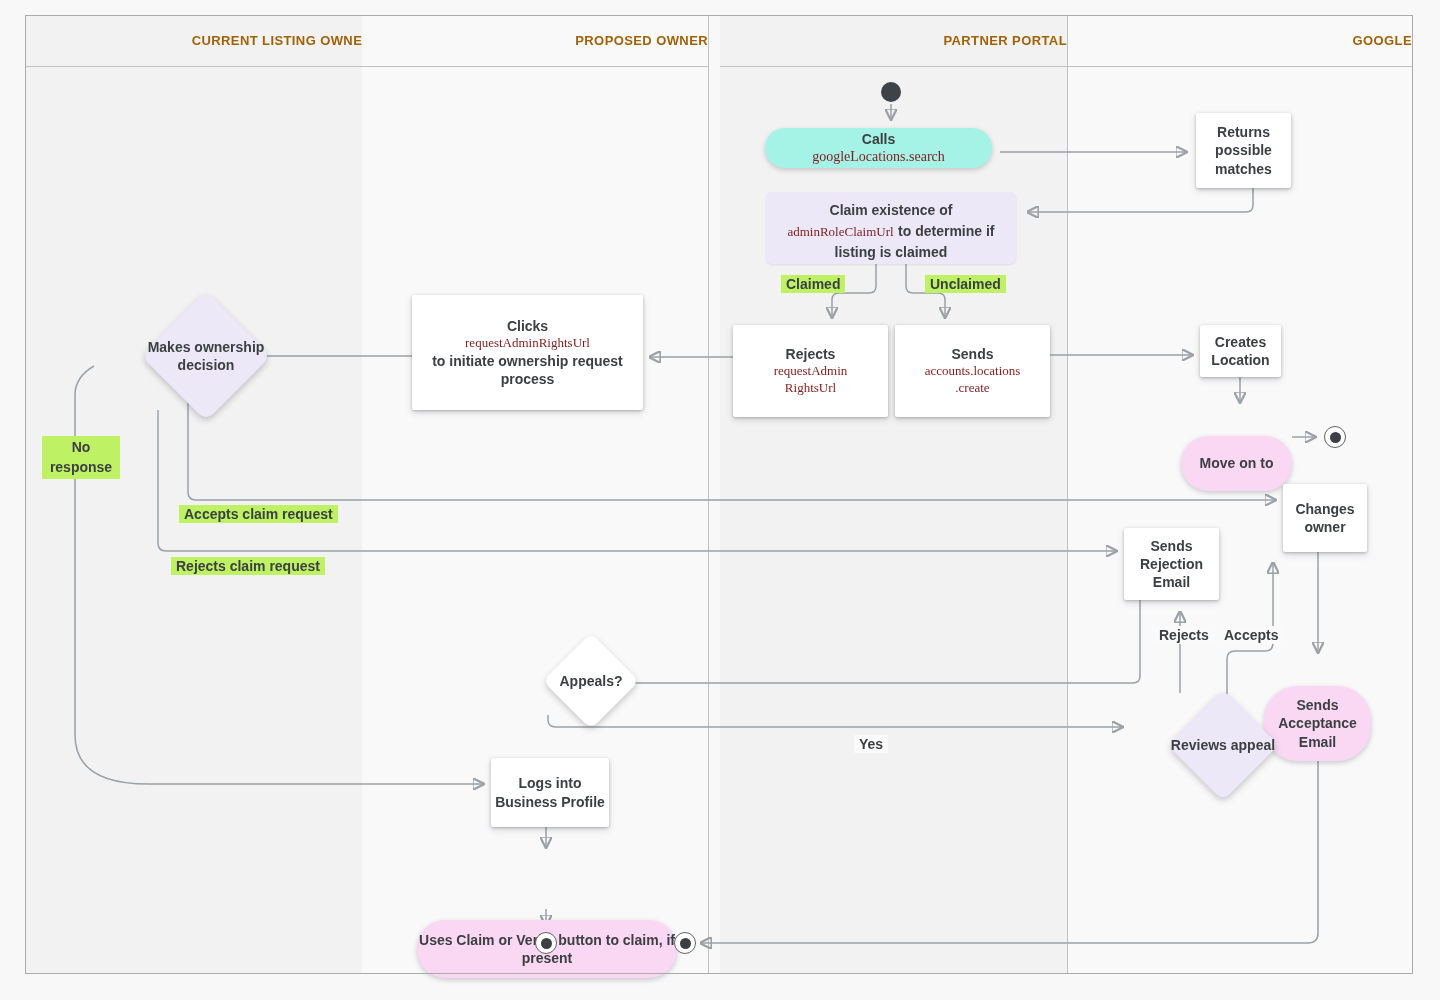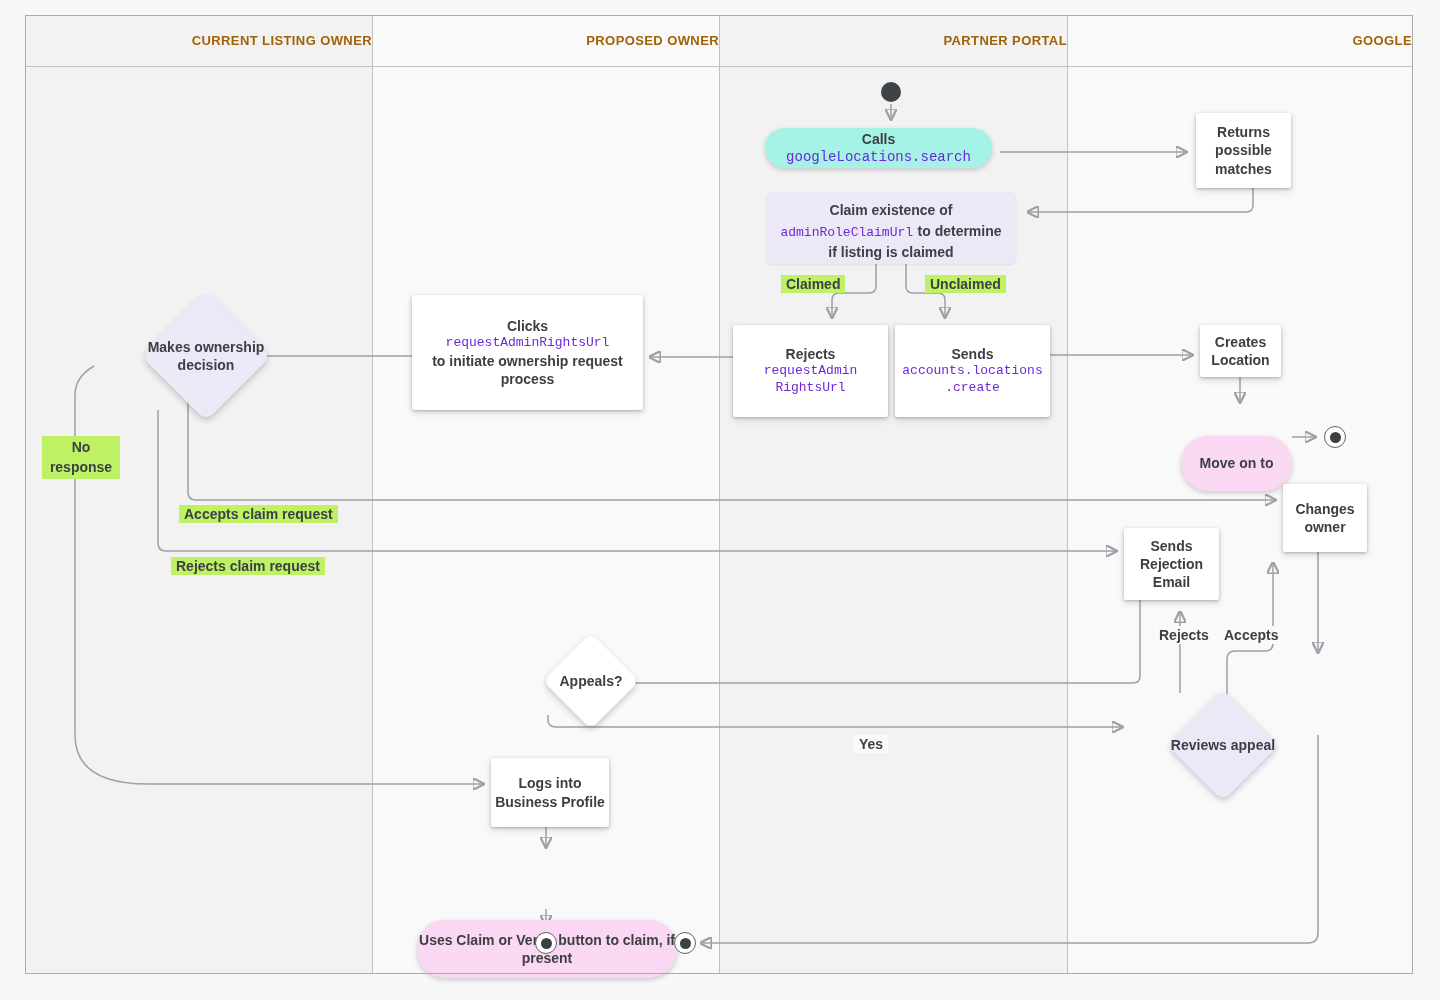--- a/index.html
+++ b/index.html
@@ -20,21 +20,21 @@
     font-size:13px;font-weight:700;letter-spacing:.4px;color:#a16207;}
   .frame{position:absolute;left:25px;top:15px;width:1388px;height:959px;
     box-sizing:border-box;border:1.5px solid #a9abad;pointer-events:none;z-index:5;}
   
   svg.edges{position:absolute;left:0;top:0;z-index:2;}
   svg.edges path{fill:none;stroke:var(--line);stroke-width:1.5;}
   
   .node{position:absolute;z-index:3;box-sizing:border-box;display:flex;flex-direction:column;
     align-items:center;justify-content:center;text-align:center;line-height:1.3;}
   .t-bold{font-weight:700;font-size:14px;color:var(--text);}
-  .t-code{font-family:Liberation Mono, monospace;font-size:13px;color:#6d28d9;white-space:pre-line;}
+  .t-code{font-family:Liberation Serif, serif;font-size:13px;color:#7f1d1d;white-space:pre-line;}
   .box{background:#fff;border-radius:2px;
     box-shadow:0 1px 3px rgba(60,64,67,.32),0 3px 7px rgba(60,64,67,.16);}
   .soft{background:var(--lavender);border-radius:6px;box-shadow:0 1px 2px rgba(60,64,67,.12);}
   .pill{border-radius:28px;box-shadow:0 2px 5px rgba(60,64,67,.25);}
   .teal{background:var(--teal);}
   .pinkbg{background:var(--pink);margin-top:26px;}
   
   .diamond{position:absolute;z-index:3;margin-left:43px;}
   .diamond .shape{position:absolute;left:50%;top:50%;transform:translate(-50%,-50%) rotate(45deg);
     box-shadow:2px 2px 6px rgba(60,64,67,.28);}
@@ -47,21 +47,21 @@
   .end-node{position:absolute;width:22px;height:22px;border-radius:50%;background:#fff;
     border:1.5px solid #606468;box-sizing:border-box;z-index:3;
     display:flex;align-items:center;justify-content:center;}
   .end-node::after{content:"";width:11px;height:11px;border-radius:50%;background:#3c4043;}
   
   .elabel{position:absolute;z-index:4;font-weight:700;font-size:14px;color:var(--text);
     padding:1px 5px;white-space:nowrap;background:#bef264;}
   .elabel.onlight{background:#fafafa;}
   .elabel.wrap{white-space:normal;text-align:center;line-height:1.45;}
   
-  #lane-1{left:25px;width:348px;} #lane-2{left:373px;width:347px;}
+  #lane-1{left:25px;width:348px;} #lane-2{left:362px;width:347px;}
   #lane-3{left:720px;width:348px;} #lane-4{left:1068px;width:345px;}
   #n-start{left:881px;top:82px;}
   #n-calls{left:765px;top:128px;width:227px;height:40px;}
   #n-returns{left:1196px;top:113px;width:95px;height:75px;}
   #n-uses{left:766px;top:192px;width:250px;height:72px;padding:8px 12px;display:block;}
   #n-presents{left:733px;top:325px;width:155px;height:92px;}
   #n-sends-create{left:895px;top:325px;width:155px;height:92px;}
   #n-clicks{left:412px;top:295px;width:231px;height:115px;padding:6px 10px;}
   #n-decision{left:98px;top:291px;width:130px;height:130px;}
   #n-decision .shape{width:92px;height:92px;border-radius:10px;}
@@ -195,20 +195,23 @@
   <div class="end-node" id="n-end1"></div>
 
   <div class="node box" id="n-changes">
     <div class="t-bold">Changes owner</div>
   </div>
 
   <div class="node box" id="n-sendrej">
     <div class="t-bold">Sends Rejection Email</div>
   </div>
 
+  <div class="node pill pinkbg" id="n-sendacc">
+    <div class="t-bold">Sends Acceptance Email</div>
+  </div>
 
   <div class="diamond" id="n-reviews">
     <div class="shape lav"></div>
     <div class="dlabel">Reviews appeal</div>
   </div>
 
   <div class="diamond" id="n-appeals">
     <div class="shape wht"></div>
     <div class="dlabel">Appeals?</div>
   </div>

